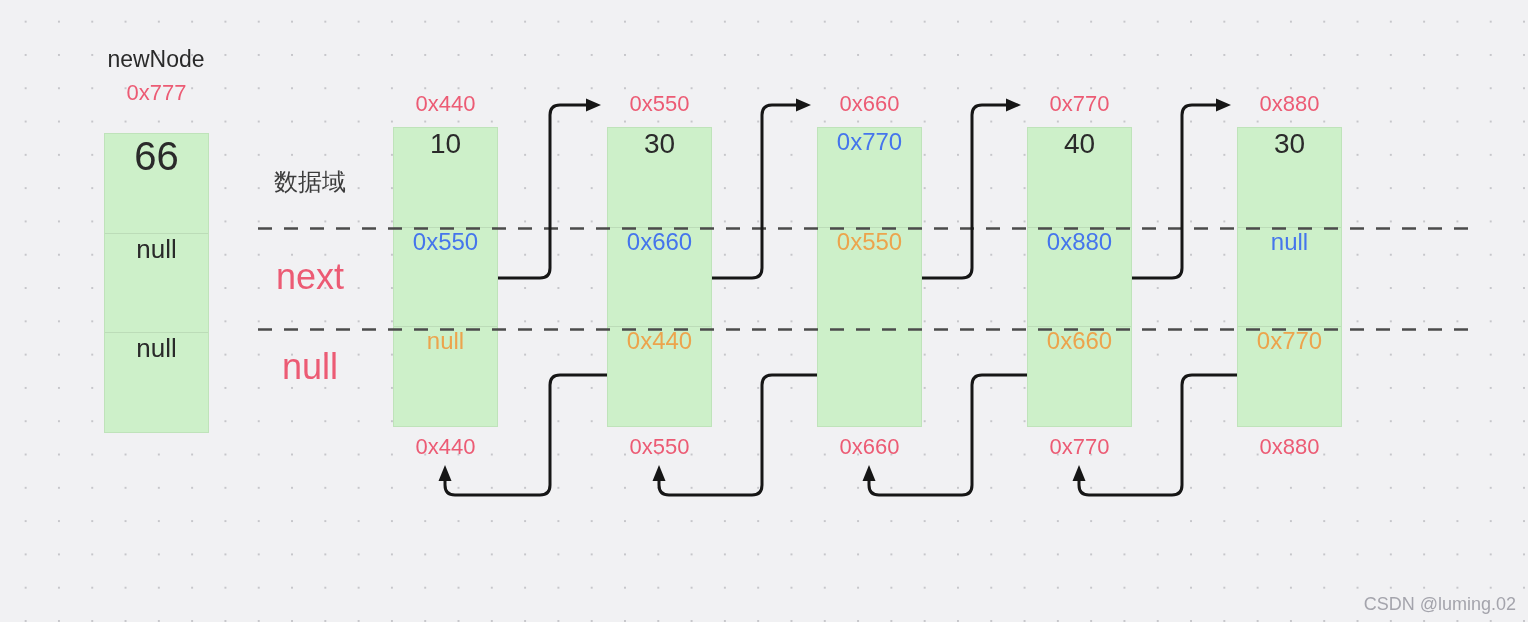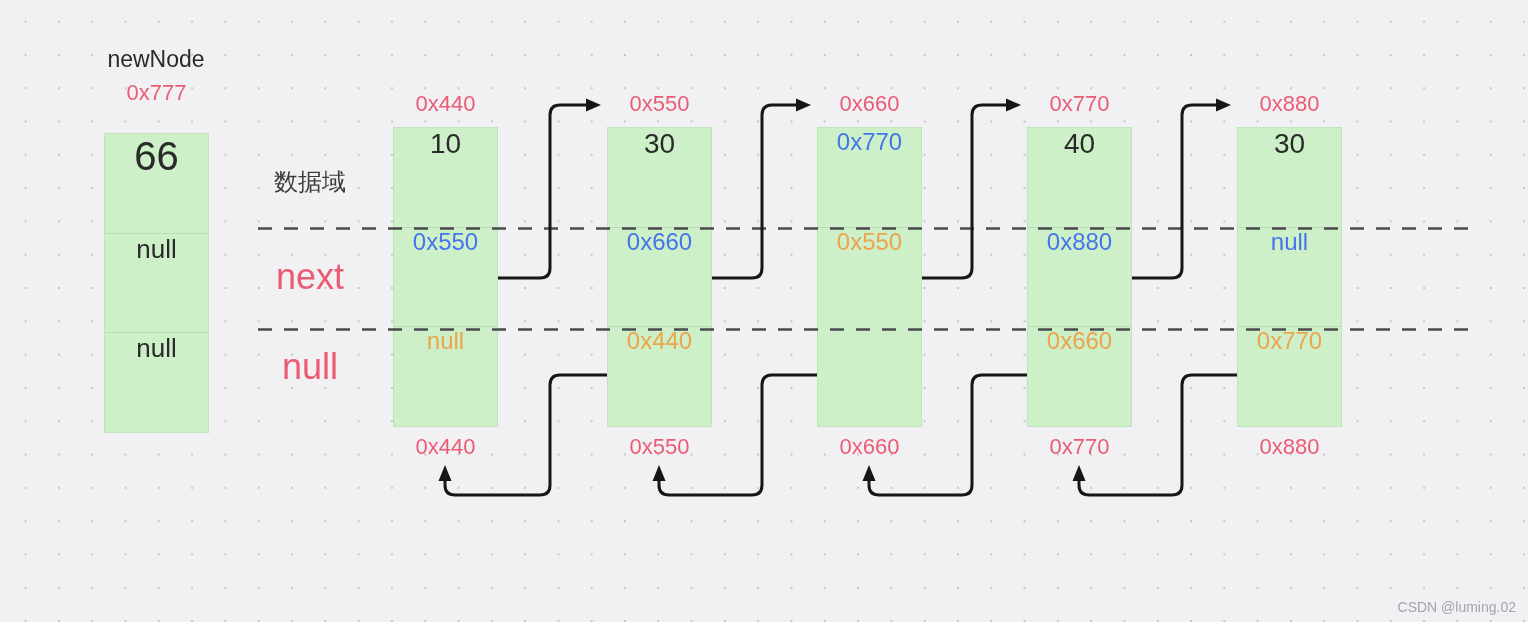--- a/index.html
+++ b/index.html
@@ -54,21 +54,21 @@
   .label-next{top:256px;font-size:36px;font-weight:500;color:var(--address,#ec5b74);}
   .label-prev{top:346px;font-size:36px;font-weight:500;color:var(--address,#ec5b74);}
   
   .overlay{position:absolute;left:0;top:0;z-index:2;pointer-events:none;}
   .dash-line{stroke:var(--dash,#4b4b4b);stroke-width:2.6;stroke-dasharray:14 12;fill:none;}
   .arrow-path{stroke:var(--arrow,#161616);stroke-width:3;fill:none;}
   .arrow-head{fill:var(--arrow,#161616);stroke:none;}
   
   .watermark{
     position:absolute;right:12px;bottom:7px;
-    font-size:14px;color:var(--watermark,#a4a4ac);z-index:3;
+    font-size:18px;color:var(--watermark,#a4a4ac);z-index:3;
   }
 </style>
 </head>
 <body>
 
 <div class="canvas">
 
   <div class="newnode-title">newNode</div>
   <div class="newnode-addr">0x777</div>
   <div class="node newnode-box">

